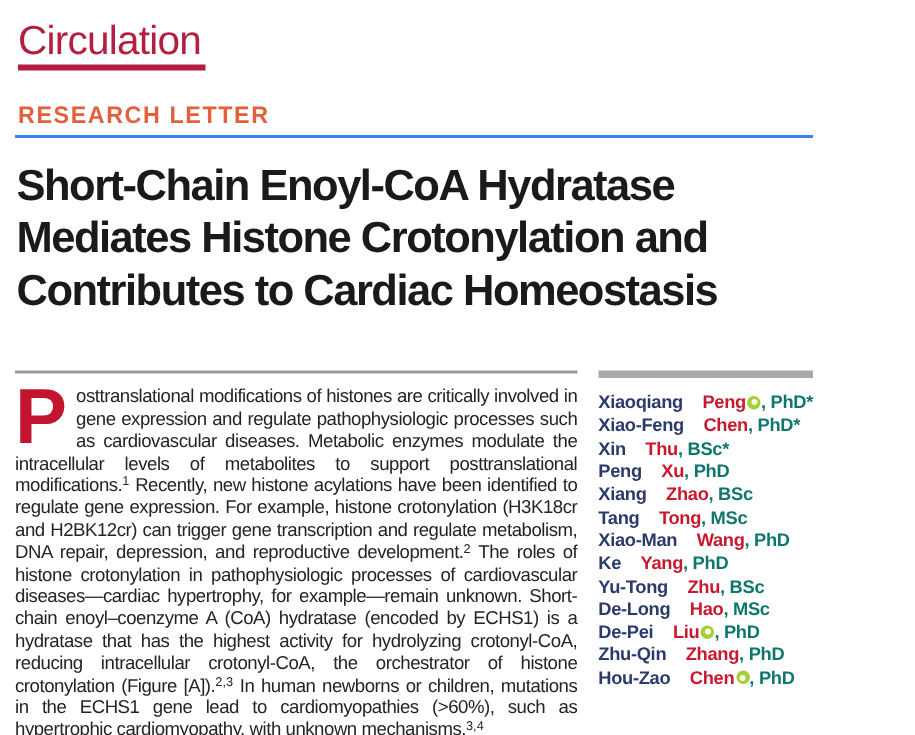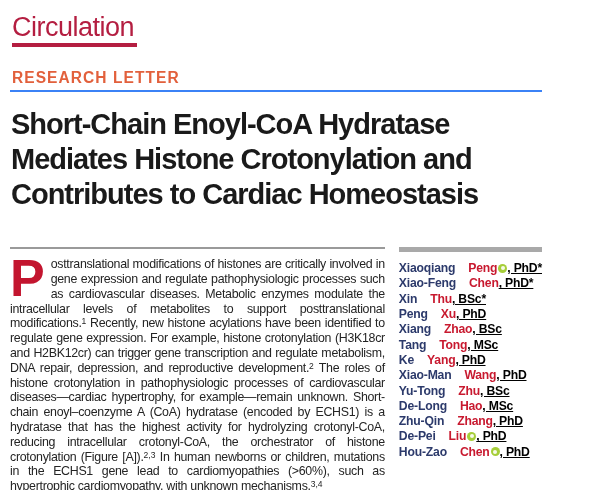--- a/index.html
+++ b/index.html
@@ -21,21 +21,21 @@
   .drop-cap{float:left;font-size:52px;line-height:40px;font-weight:bold;color:#c3152f;
         margin:1px 6px 0 0;letter-spacing:0;}
   .ref-sup{font-size:8.5px;vertical-align:3.5px;line-height:0;letter-spacing:0;}
   .gene{}
   .author-col{flex:1;margin-left:14px;}
   .author-bar{height:5px;background:#a9a9a9;margin-bottom:9px;}
   .author-row{font-size:12.2px;font-weight:bold;line-height:15.3px;letter-spacing:-0.2px;
         white-space:nowrap;color:#1a1a1a;}
   .author-given{color:#2c3a6b;margin-right:13px;}
   .author-family{color:#c8192f;}
-  .author-suffix{color:#000000;text-decoration:underline;}
+  .author-suffix{color:#0f766e;}
   .orcid-icon{display:inline-block;width:9px;height:9px;border-radius:50%;background:#a6ce39;
         vertical-align:-0.5px;margin-left:1px;position:relative;cursor:pointer;}
   .orcid-icon::after{content:"";position:absolute;left:2.5px;top:2.5px;width:4px;height:4px;
         border-radius:50%;background:#ffffff;opacity:.9;}
 </style>
 </head>
 <body>
 
 <div class="page">
 
@@ -61,24 +61,24 @@
 
     <div class="author-col">
       <div class="author-bar"></div>
       <div>
           <div class="author-row"><span class="author-given">Xiaoqiang</span><span class="author-family">Peng</span><span class="orcid-icon"></span><span class="author-suffix">, PhD*</span></div>
           <div class="author-row"><span class="author-given">Xiao-Feng</span><span class="author-family">Chen</span><span class="author-suffix">, PhD*</span></div>
           <div class="author-row"><span class="author-given">Xin</span><span class="author-family">Thu</span><span class="author-suffix">, BSc*</span></div>
           <div class="author-row"><span class="author-given">Peng</span><span class="author-family">Xu</span><span class="author-suffix">, PhD</span></div>
           <div class="author-row"><span class="author-given">Xiang</span><span class="author-family">Zhao</span><span class="author-suffix">, BSc</span></div>
           <div class="author-row"><span class="author-given">Tang</span><span class="author-family">Tong</span><span class="author-suffix">, MSc</span></div>
+          <div class="author-row"><span class="author-given">Xiao-Man</span><span class="author-family">Wang</span><span class="author-suffix">, PhD</span></div>
           <div class="author-row"><span class="author-given">Ke</span><span class="author-family">Yang</span><span class="author-suffix">, PhD</span></div>
-          <div class="author-row"><span class="author-given">Xiao-Man</span><span class="author-family">Wang</span><span class="author-suffix">, PhD</span></div>
           <div class="author-row"><span class="author-given">Yu-Tong</span><span class="author-family">Zhu</span><span class="author-suffix">, BSc</span></div>
           <div class="author-row"><span class="author-given">De-Long</span><span class="author-family">Hao</span><span class="author-suffix">, MSc</span></div>
+          <div class="author-row"><span class="author-given">De-Pei</span><span class="author-family">Liu</span><span class="orcid-icon"></span><span class="author-suffix">, PhD</span></div>
           <div class="author-row"><span class="author-given">Zhu-Qin</span><span class="author-family">Zhang</span><span class="author-suffix">, PhD</span></div>
-          <div class="author-row"><span class="author-given">De-Pei</span><span class="author-family">Liu</span><span class="orcid-icon"></span><span class="author-suffix">, PhD</span></div>
           <div class="author-row"><span class="author-given">Hou-Zao</span><span class="author-family">Chen</span><span class="orcid-icon"></span><span class="author-suffix">, PhD</span></div>
         </div>
     </div>
 
   </div>
 </div>
 
 </body></html>

